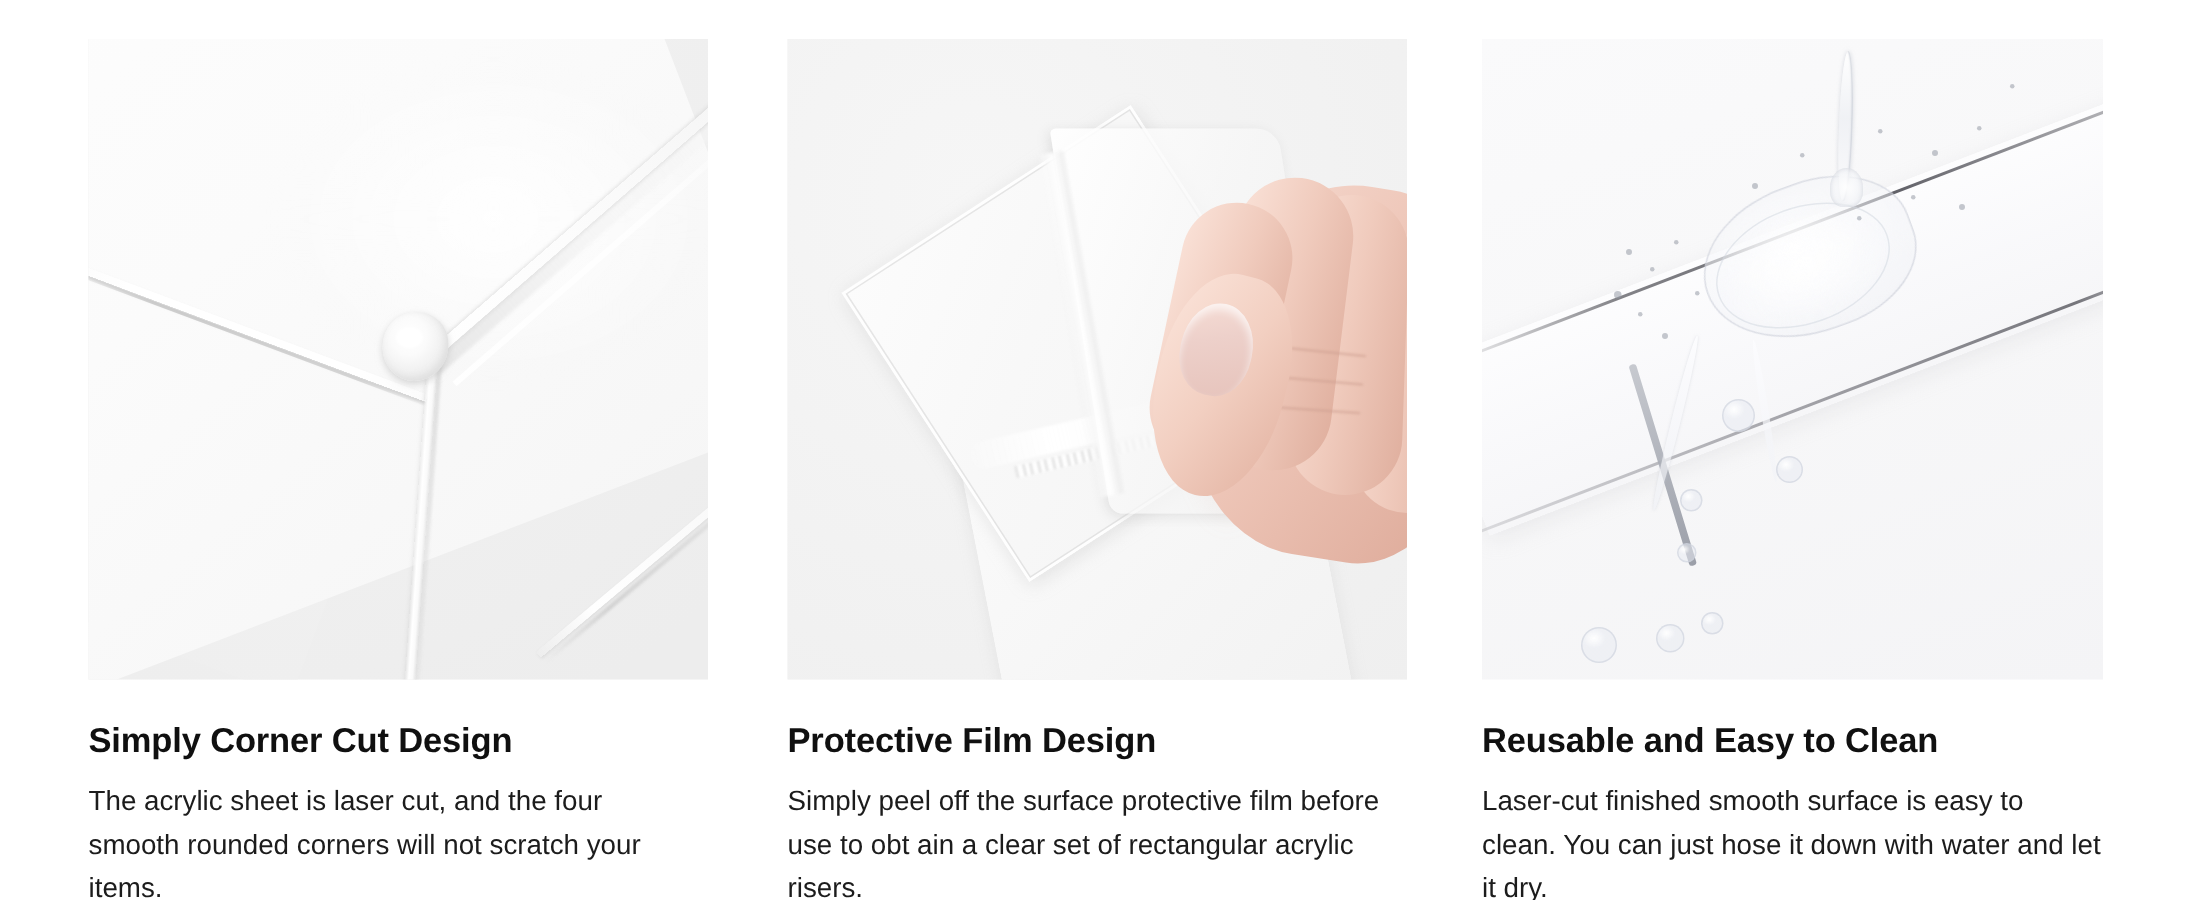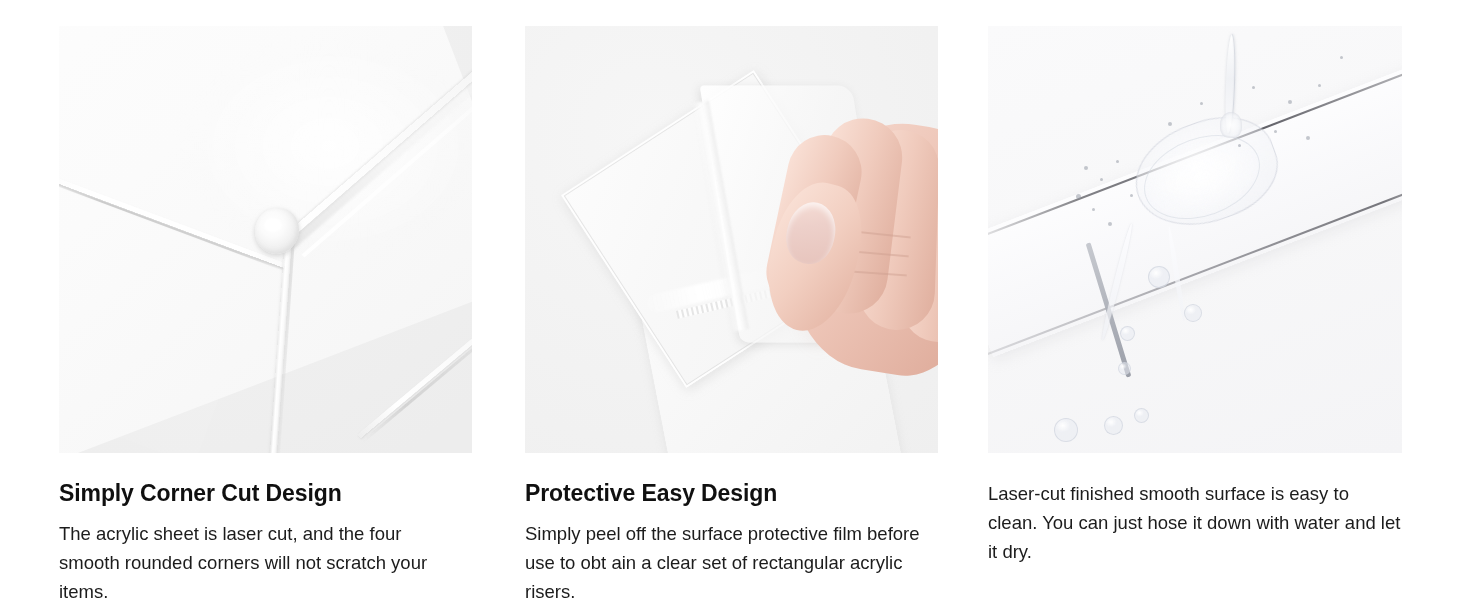--- a/index.html
+++ b/index.html
@@ -568,21 +568,21 @@
           <div class="p2-knuckle p2-k1"></div>
           <div class="p2-knuckle p2-k2"></div>
           <div class="p2-knuckle p2-k3"></div>
           <div class="p2-thumb"></div>
           <div class="p2-nail"></div>
         </div>
       </div>
     </div>
 
     <div class="caption">
-      <h3 class="feature-title">Protective Easy Design</h3>
+      <h3 class="feature-title">Protective Film Design</h3>
       <p class="feature-body">Simply peel off the surface protective film before use to obt ain a clear set of rectangular acrylic risers.</p>
     </div>
   </div>
 
   <div class="feature-col col-3">
 
     <div class="photo">
       <div class="photo-stage">
         <div class="p3-bg"></div>
         <div class="p3-sheet"></div>
@@ -618,17 +618,18 @@
         <div class="p3-micro" style="left:330px;top:58px;width:3px;height:3px;"></div>
         <div class="p3-micro" style="left:286px;top:104px;width:3px;height:3px;"></div>
         <div class="p3-micro" style="left:318px;top:110px;width:4px;height:4px;"></div>
         <div class="p3-micro" style="left:250px;top:118px;width:3px;height:3px;"></div>
         <div class="p3-micro" style="left:352px;top:30px;width:3px;height:3px;"></div>
         <div class="p3-micro" style="left:120px;top:196px;width:4px;height:4px;"></div>
       </div>
     </div>
 
     <div class="caption">
+      <h3 class="feature-title">Reusable and Easy to Clean</h3>
       <p class="feature-body">Laser-cut finished smooth surface is easy to clean.  You can just hose it down with water and let it dry.</p>
     </div>
   </div>
 
 </div>
 
 </body></html>

